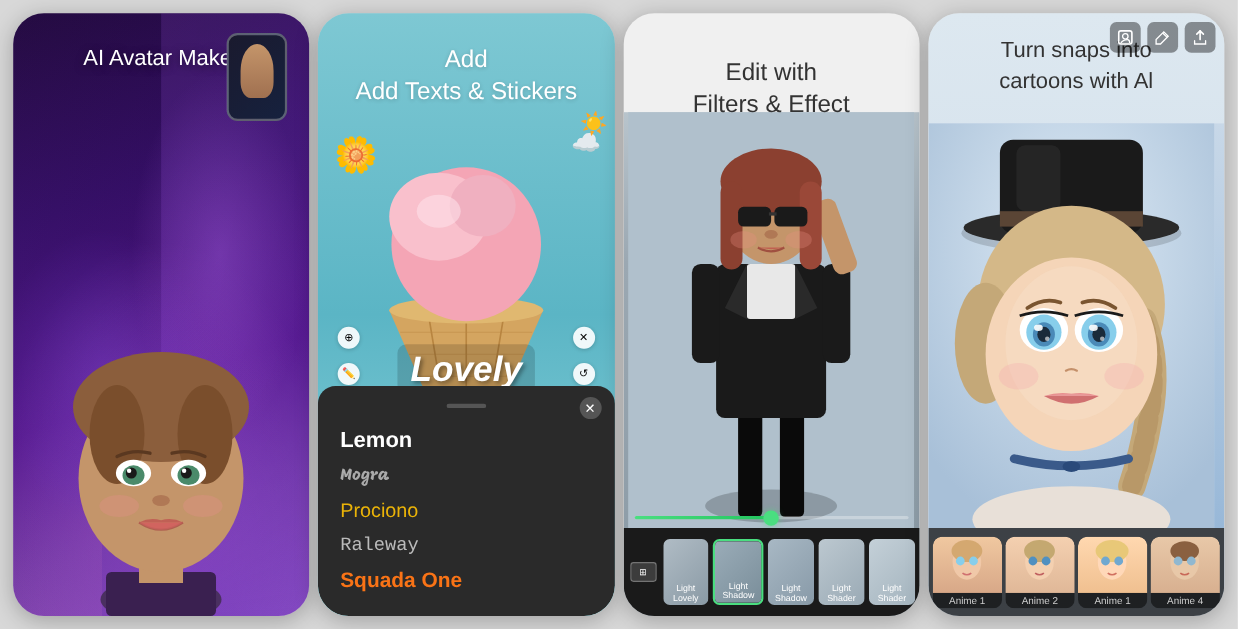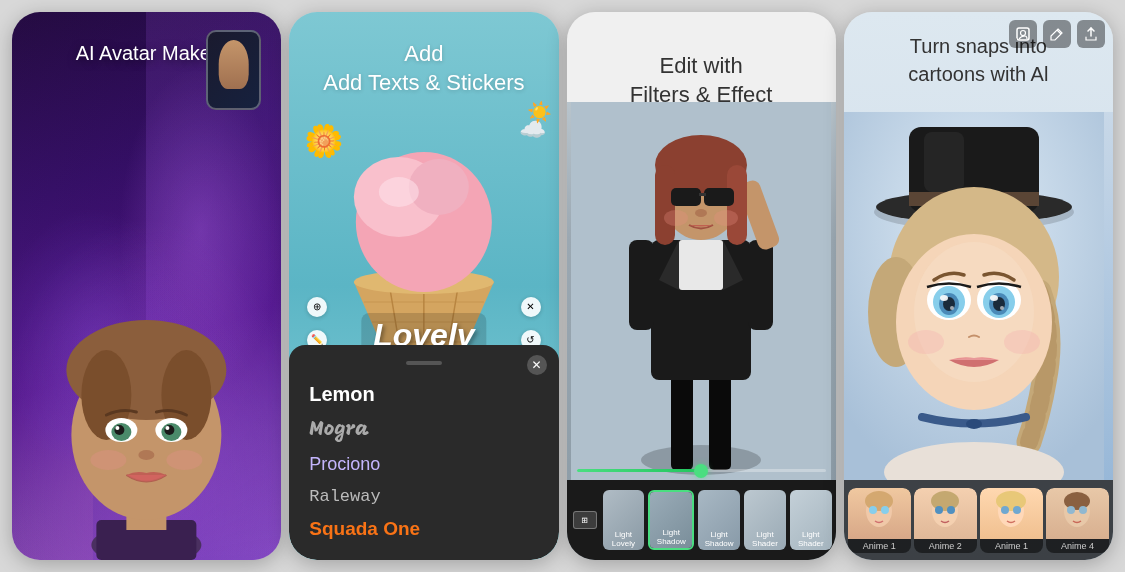--- a/index.html
+++ b/index.html
@@ -202,28 +202,28 @@
       color: white;
     }
 
     .font-item.bold {
       font-size: 20px;
       font-weight: 700;
       color: white;
     }
 
     .font-item.secondary {
-      font-size: 20px;
+      font-size: 15px;
       color: #aaa;
       font-family: 'Mogra', cursive;
     }
 
     .font-item.normal {
       font-size: 18px;
-      color: #c4b5fd;
+      color: #eab308;
     }
 
     .font-item.dark-normal {
       font-size: 17px;
       color: #bbb;
       font-family: Liberation Mono, monospace;
     }
 
     .font-item.bold-bottom {
       font-size: 19px;

